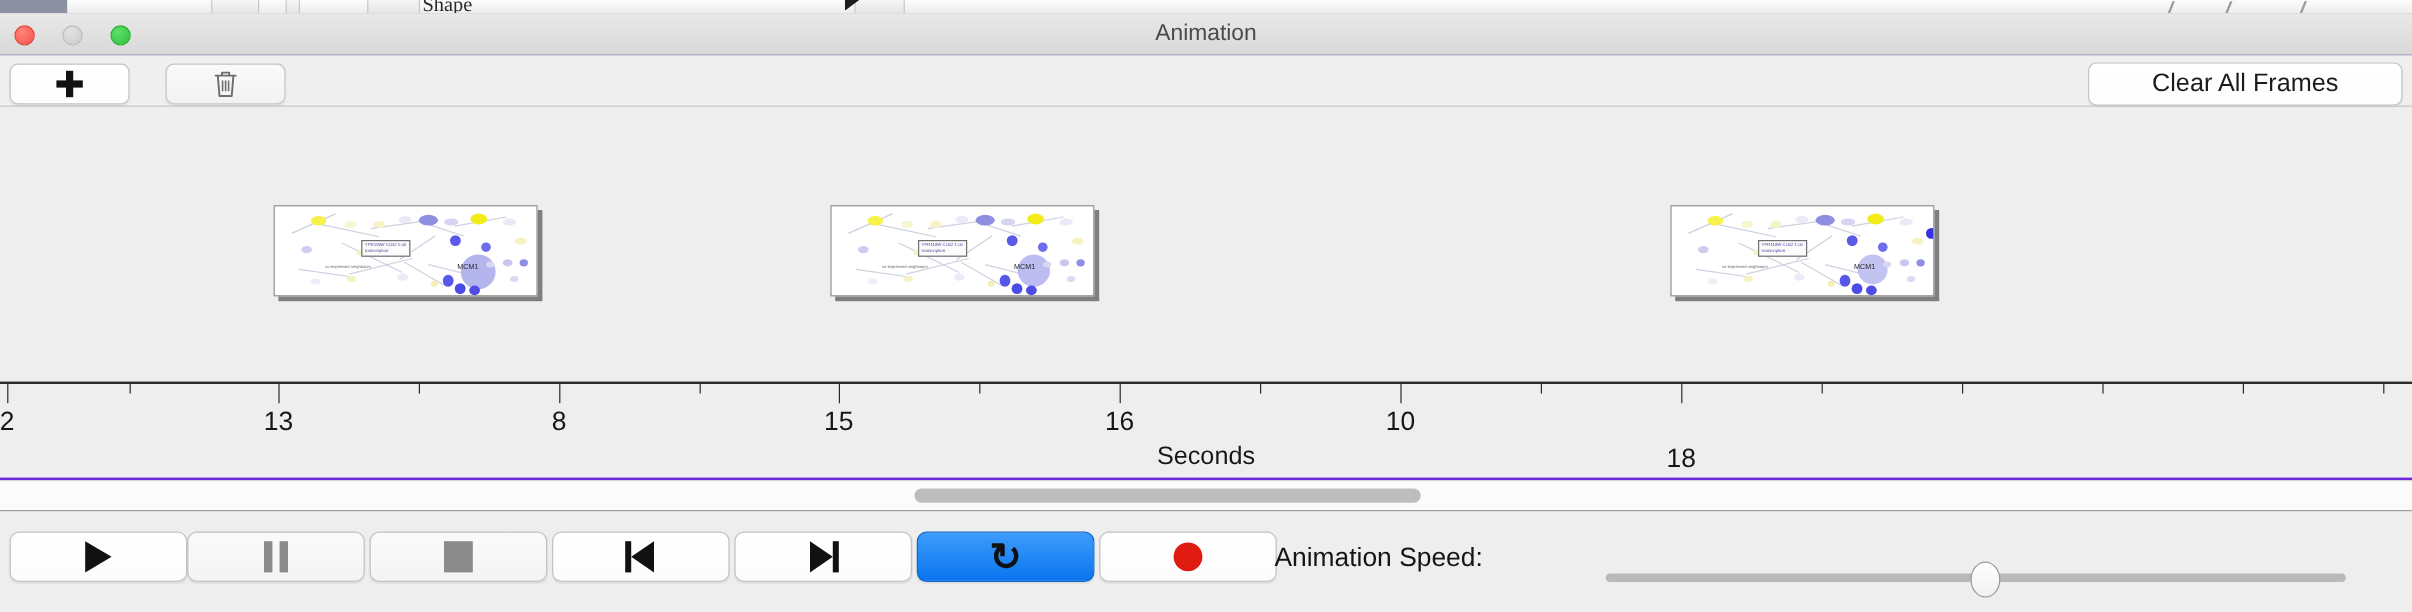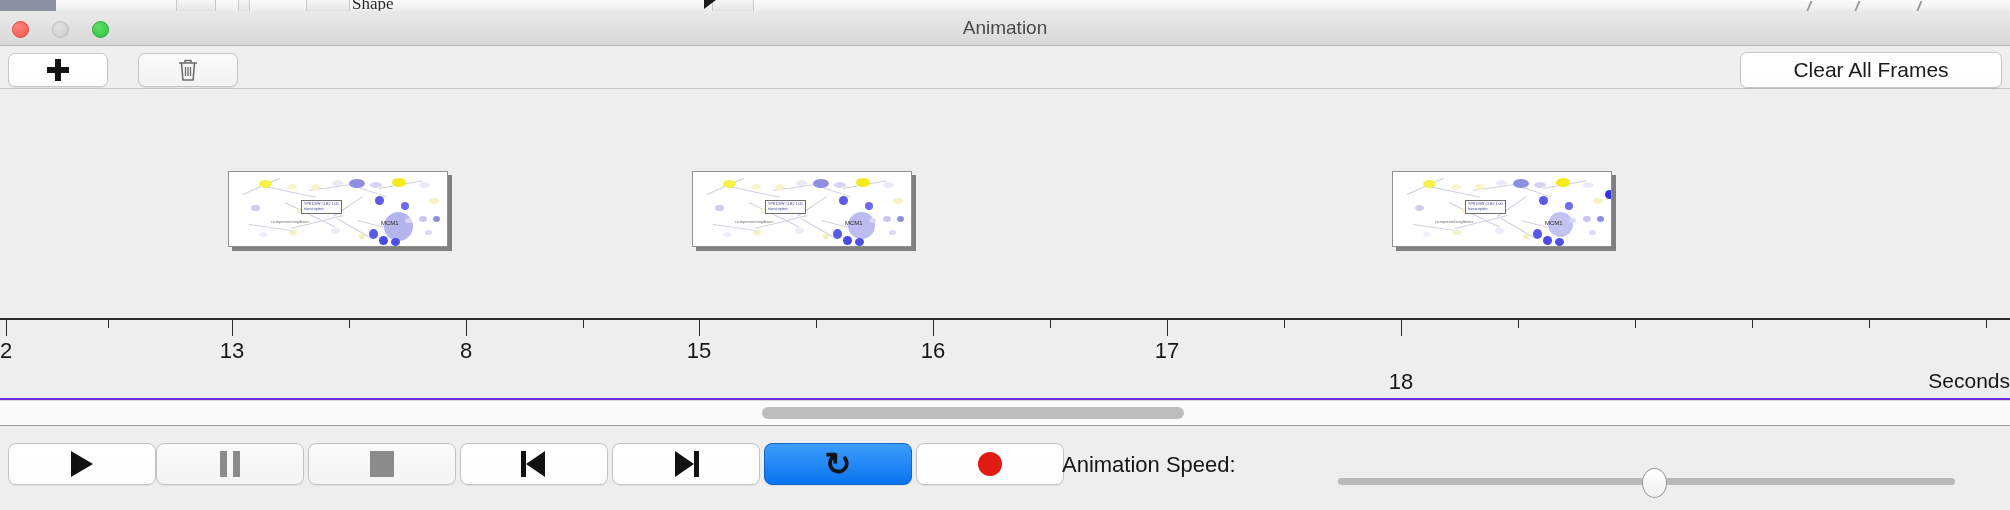--- a/index.html
+++ b/index.html
@@ -175,21 +175,21 @@
   .tick.minor { height: 8px; }
   .tick-label {
     position: absolute; top: 20px;
     font-size: 22px; color: #161616;
     transform: translateX(-50%);
     white-space: nowrap;
   }
   .axis-title {
     position: absolute;
     top: 51px; left: 0; right: 0;
-    text-align: right;
+    text-align: center;
     font-size: 21px;
     color: #161616;
   }
 
   
   .hscroll {
     position: absolute;
     left: 0; top: 400px;
     width: 2010px; height: 24px;
     background: #fbfbfb;
@@ -459,21 +459,21 @@
     <div class="tick minor" style="left:1635px;"></div>
     <div class="tick minor" style="left:1752px;"></div>
     <div class="tick minor" style="left:1869px;"></div>
     <div class="tick minor" style="left:1986px;"></div>
 
     <div class="tick-label" style="left:6px;">2</div>
     <div class="tick-label" style="left:232px;">13</div>
     <div class="tick-label" style="left:466px;">8</div>
     <div class="tick-label" style="left:699px;">15</div>
     <div class="tick-label" style="left:933px;">16</div>
-    <div class="tick-label" style="left:1167px;">17</div>
+    <div class="tick-label" style="left:1167px;">10</div>
     <div class="tick-label" style="left:1401px;margin-top:31px;">18</div>
 
     <div class="axis-title">Seconds</div>
   </div>
 
   <div class="hscroll">
     <div class="hscroll-thumb"></div>
   </div>
 
   <div class="transport">

